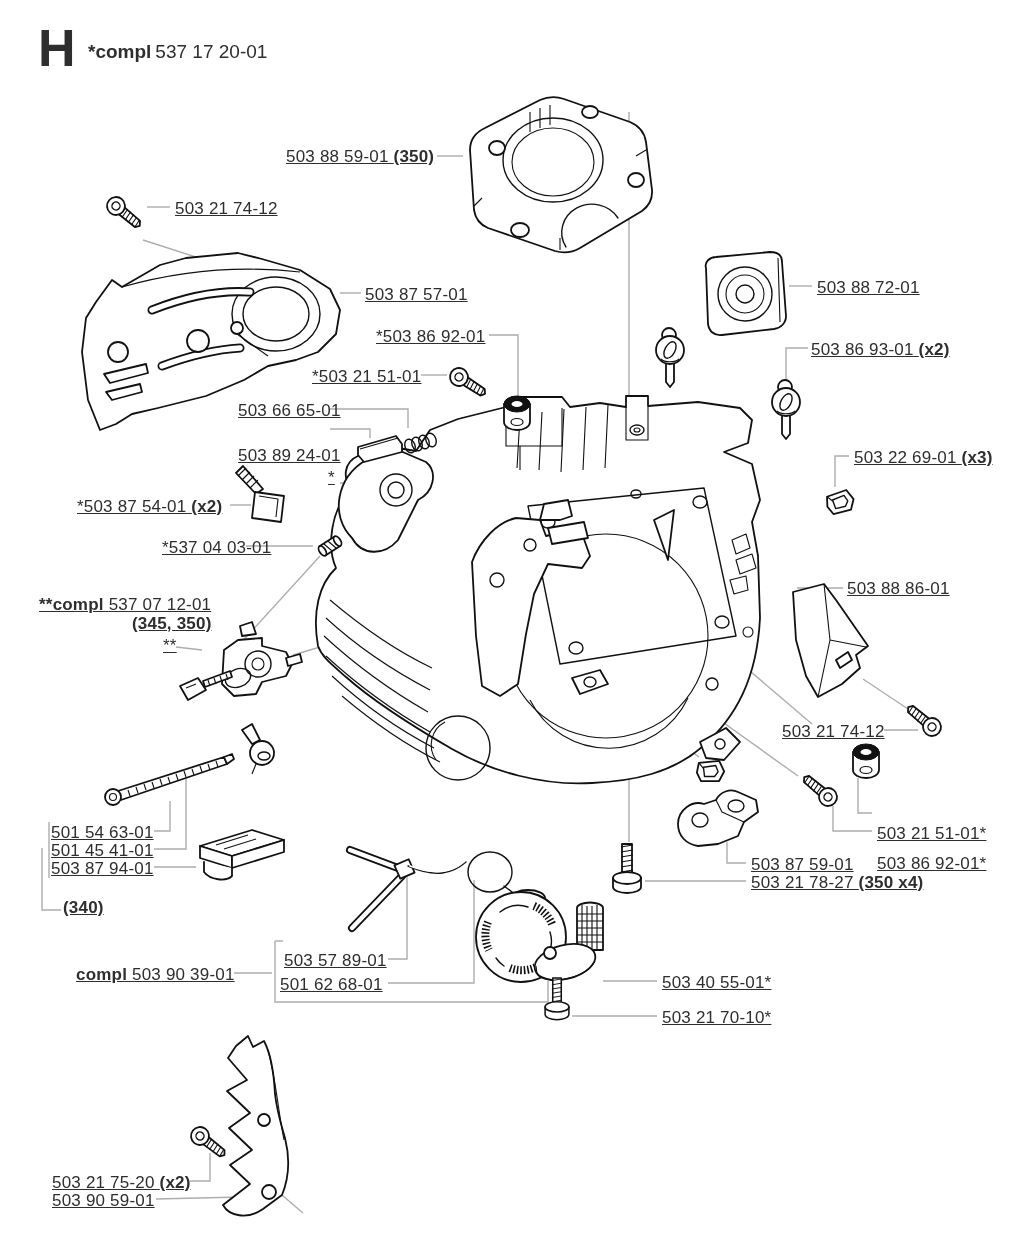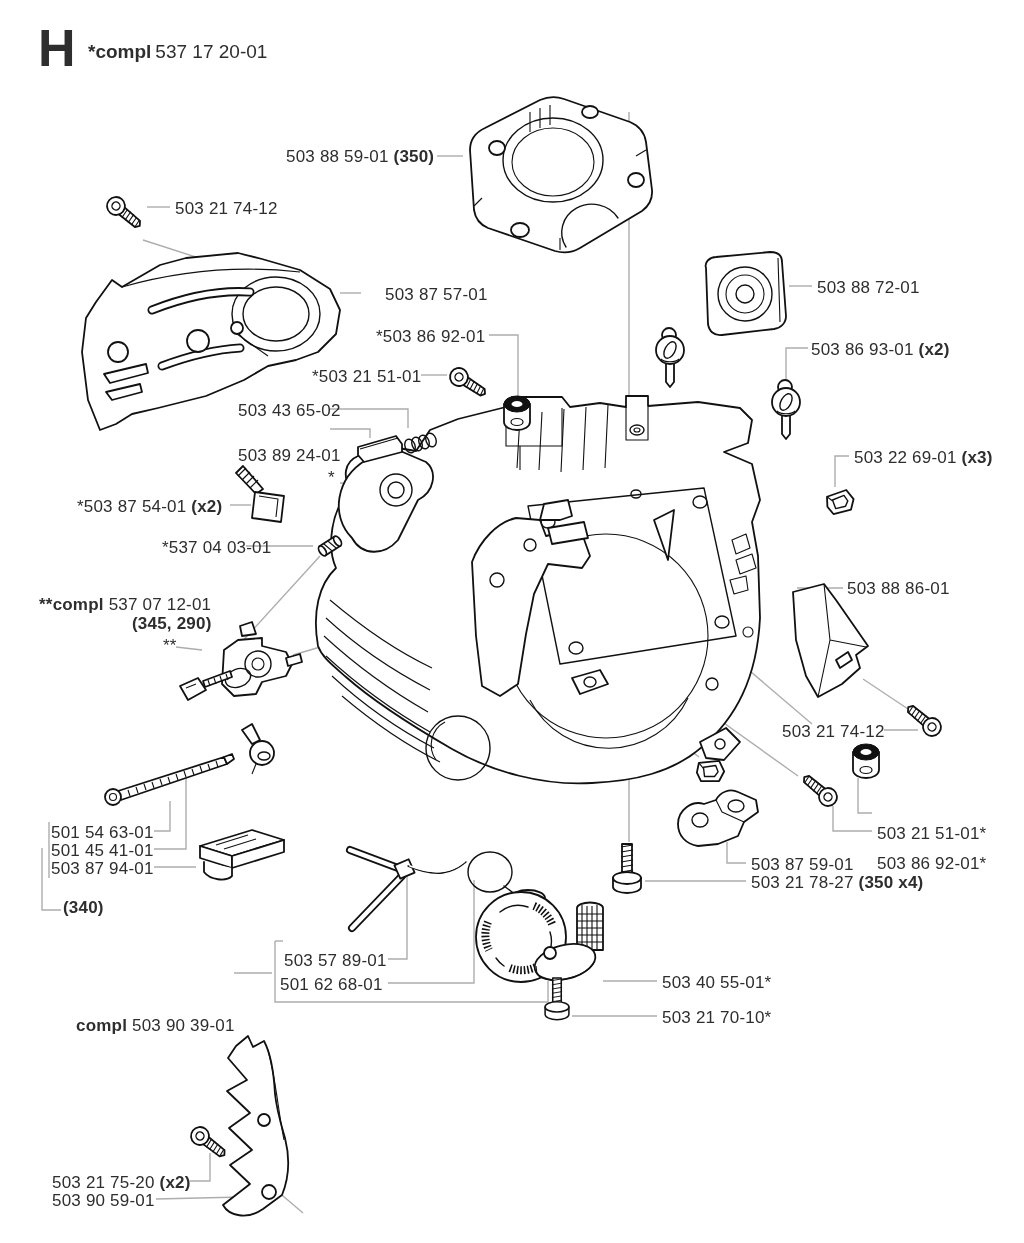--- a/index.html
+++ b/index.html
@@ -1,20 +1,20 @@
 <!DOCTYPE html>
 <html><head>
 <meta charset="utf-8">
 <style>
   html,body{margin:0;padding:0;background:#fff;}
   body{width:1024px;height:1243px;position:relative;font-family:"Liberation Sans",sans-serif;color:#2e2e2e;overflow:hidden;}
   .hdr-letter{position:absolute;left:38px;top:18px;font-size:52px;font-weight:700;letter-spacing:1px;}
   .hdr-rest{position:absolute;left:88px;top:41px;font-size:19px;}
   .hdr-rest .b{margin-right:4px;}
-  .lbl{position:absolute;font-size:17px;white-space:nowrap;letter-spacing:.2px;}
+  .lbl{position:absolute;font-size:17px;white-space:nowrap;letter-spacing:.2px;text-decoration:underline;}
   .b{font-weight:700;text-align:center;}
   svg#art{position:absolute;left:0;top:0;}
   .p{fill:#fff;stroke:#111;stroke-width:1.8;stroke-linejoin:round;stroke-linecap:round;}
   .pn{fill:none;stroke:#111;stroke-width:1.4;stroke-linejoin:round;stroke-linecap:round;}
   .pt{fill:none;stroke:#111;stroke-width:1.1;stroke-linejoin:round;}
   .ld{fill:none;stroke:#adadad;stroke-width:1.4;}
   .slotO{fill:none;stroke:#111;stroke-width:9;stroke-linecap:round;}
   .slotI{fill:none;stroke:#fff;stroke-width:5.5;stroke-linecap:round;}
   .tube{fill:none;stroke:#111;stroke-width:8;stroke-linecap:round;}
   .tubeI{fill:none;stroke:#fff;stroke-width:4.5;stroke-linecap:round;}
@@ -324,43 +324,43 @@
     <circle class="p" cx="264" cy="1120" r="6"></circle>
     <circle class="p" cx="269" cy="1192" r="7"></circle>
   </g>
   <g transform="translate(200,1136) rotate(38)">
       <use href="#screw"></use>
     </g>
 </svg>
 
 <div class="lbl" style="left:286px;top:147px"><span class="b"></span><span>503 88 59-01 </span><span class="b">(350)</span></div>
 <div class="lbl" style="left:175px;top:199px"><span>503 21 74-12</span></div>
-<div class="lbl" style="left:385px;top:285px"><span>503 87 57-01</span></div>
+<div class="lbl" style="left:365px;top:285px"><span>503 87 57-01</span></div>
 <div class="lbl" style="left:376px;top:327px"><span>*503 86 92-01</span></div>
 <div class="lbl" style="left:312px;top:367px"><span>*503 21 51-01</span></div>
-<div class="lbl" style="left:238px;top:401px"><span>503 43 65-02</span></div>
+<div class="lbl" style="left:238px;top:401px"><span>503 66 65-01</span></div>
 <div class="lbl" style="left:238px;top:446px"><span>503 89 24-01</span></div>
 <div class="lbl" style="left:77px;top:497px"><span>*503 87 54-01 </span><span class="b">(x2)</span></div>
 <div class="lbl" style="left:162px;top:538px"><span>*537 04 03-01</span></div>
 <div class="lbl" style="left:39px;top:595px"><span class="b">**compl </span><span>537 07 12-01</span></div>
-<div class="lbl" style="left:132px;top:614px"><span class="b">(345, 290)</span></div>
+<div class="lbl" style="left:132px;top:614px"><span class="b">(345, 350)</span></div>
 <div class="lbl" style="left:163px;top:636px"><span>**</span></div>
 <div class="lbl" style="left:328px;top:468px"><span>*</span></div>
 <div class="lbl" style="left:817px;top:278px"><span>503 88 72-01</span></div>
 <div class="lbl" style="left:811px;top:340px"><span>503 86 93-01 </span><span class="b">(x2)</span></div>
 <div class="lbl" style="left:854px;top:448px"><span>503 22 69-01 </span><span class="b">(x3)</span></div>
 <div class="lbl" style="left:847px;top:579px"><span>503 88 86-01</span></div>
 <div class="lbl" style="left:782px;top:722px"><span>503 21 74-12</span></div>
 <div class="lbl" style="left:877px;top:854px"><span>503 86 92-01*</span></div>
 <div class="lbl" style="left:877px;top:824px"><span>503 21 51-01*</span></div>
 <div class="lbl" style="left:751px;top:855px"><span>503 87 59-01</span></div>
 <div class="lbl" style="left:751px;top:873px"><span>503 21 78-27 </span><span class="b">(350 x4)</span></div>
 <div class="lbl" style="left:51px;top:823px"><span>501 54 63-01</span></div>
 <div class="lbl" style="left:51px;top:841px"><span>501 45 41-01</span></div>
 <div class="lbl" style="left:51px;top:859px"><span>503 87 94-01</span></div>
 <div class="lbl" style="left:63px;top:898px"><span class="b">(340)</span></div>
-<div class="lbl" style="left:76px;top:1016px"><span class="b">compl </span><span>503 90 39-01</span></div>
+<div class="lbl" style="left:76px;top:965px"><span class="b">compl </span><span>503 90 39-01</span></div>
 <div class="lbl" style="left:284px;top:951px"><span>503 57 89-01</span></div>
 <div class="lbl" style="left:280px;top:975px"><span>501 62 68-01</span></div>
 <div class="lbl" style="left:662px;top:973px"><span>503 40 55-01*</span></div>
 <div class="lbl" style="left:662px;top:1008px"><span>503 21 70-10*</span></div>
 <div class="lbl" style="left:52px;top:1173px"><span>503 21 75-20 </span><span class="b">(x2)</span></div>
 <div class="lbl" style="left:52px;top:1191px"><span>503 90 59-01</span></div>
 
 </body></html>

